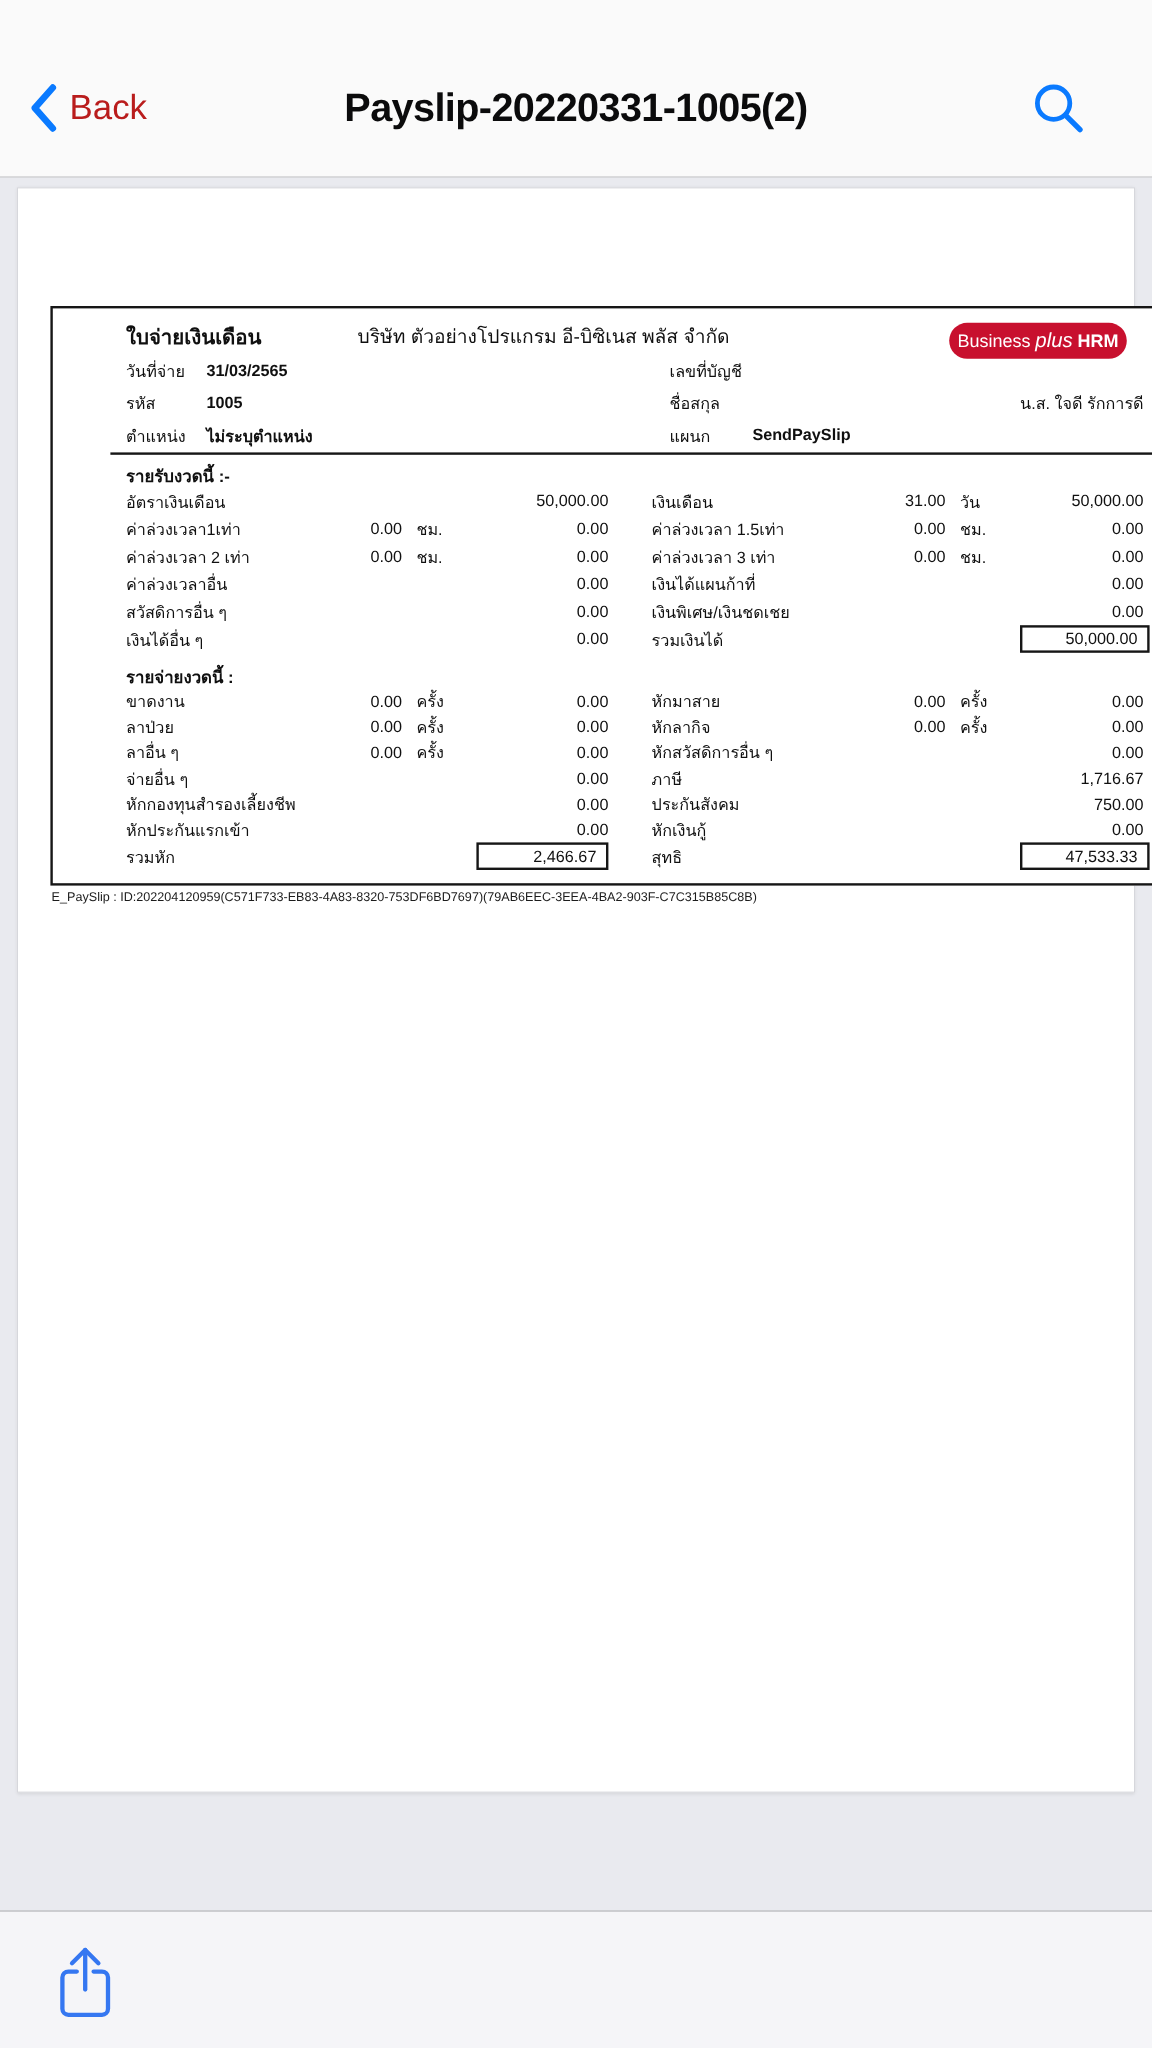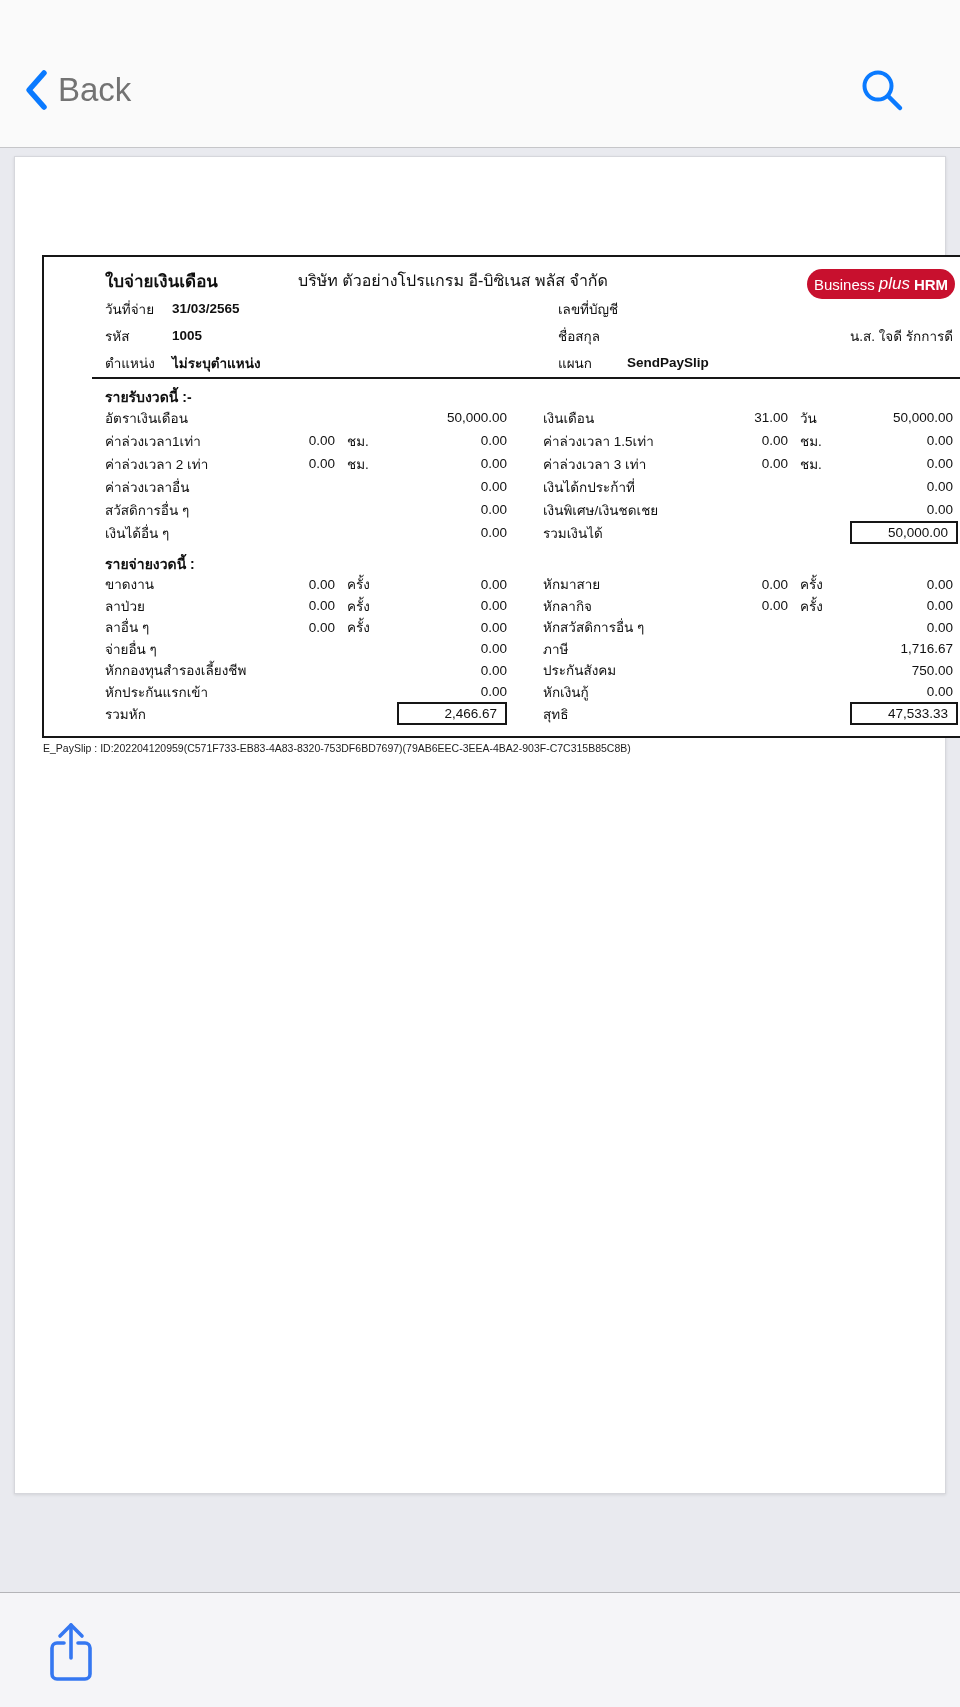--- a/index.html
+++ b/index.html
@@ -4,39 +4,39 @@
 <style>
   html,body{margin:0;padding:0;background:#e9eaef;}
   .screen{position:relative;width:960px;height:1707px;background:#e9eaef;overflow:hidden;
           font-family:"Liberation Sans","DejaVu Sans",sans-serif;color:#101010;}
 
   
   .navbar{position:absolute;left:0;top:0;width:960px;height:148px;background:#fafafa;
           border-bottom:1px solid #c6c6c9;box-sizing:border-box;}
   .nav-row{position:absolute;left:0;top:60px;width:100%;height:60px;display:flex;align-items:center;}
   .back-btn{position:absolute;left:24px;top:0;height:60px;display:flex;align-items:center;gap:10px;cursor:pointer;}
-  .back-label{font-size:33px;color:#737373;}
+  .back-label{font-size:29px;color:#b91c1c;}
   .nav-title{position:absolute;left:50%;transform:translateX(-50%);top:0;height:60px;display:flex;
              align-items:center;font-size:33px;font-weight:700;color:#0b0b0c;letter-spacing:-0.5px;white-space:nowrap;}
   .search-btn{position:absolute;right:54px;top:6px;width:48px;height:48px;cursor:pointer;}
 
   
   .page{position:absolute;left:14px;top:156px;width:932px;height:1338px;background:#ffffff;
         border:1px solid #d6d7dc;box-sizing:border-box;box-shadow:0 1px 3px rgba(0,0,0,0.10);}
 
   .ptable{position:absolute;left:27px;top:98px;width:871px;height:479px;
           border:2px solid #161616;box-sizing:content-box;background:#fff;font-size:13.5px;padding-left:48px;}
 
   
   .phead{height:122px;border-bottom:2px solid #161616;box-sizing:border-box;position:relative;
          padding:9px 10px 0 13px;}
   .hrowA{height:29px;display:flex;align-items:center;}
   .doc-title{width:193px;font-weight:700;font-size:17px;}
   .company{font-weight:400;font-size:16px;}
-  .logo-badge{position:absolute;right:8px;top:12px;width:148px;height:30px;background:#c8102e;
+  .logo-badge{position:absolute;right:24px;top:12px;width:148px;height:30px;background:#c8102e;
               border-radius:15px;display:flex;align-items:center;justify-content:center;gap:4px;color:#fff;}
   .logo-badge .p1{font-size:15px;}
   .logo-badge .p2{font-size:17px;font-style:italic;}
   .logo-badge .p3{font-size:15px;font-weight:700;}
   .hrow{height:27px;display:grid;grid-template-columns:67px 386px 69px auto;align-items:center;}
   .hrow .hval{font-weight:700;}
   .hrow .hval.plain{font-weight:400;text-align:right;}
 
   
   .sec-title{height:27px;padding:7px 0 0 13px;font-weight:700;font-size:14px;box-sizing:border-box;}
@@ -69,20 +69,21 @@
   <div class="navbar">
     <div class="nav-row">
       <div class="back-btn">
         <span>
           <svg width="24" height="42" viewBox="0 0 24 42">
             <polyline points="20,4 5,21 20,38" fill="none" stroke="#0a7aff" stroke-width="5.5" stroke-linecap="round" stroke-linejoin="round"></polyline>
           </svg>
         </span>
         <span class="back-label">Back</span>
       </div>
+      <div class="nav-title">Payslip-20220331-1005(2)</div>
       <div class="search-btn">
         <span>
           <svg width="48" height="48" viewBox="0 0 48 48">
             <circle cx="20" cy="20" r="13.5" fill="none" stroke="#0a7aff" stroke-width="4"></circle>
             <line x1="30.5" y1="30.5" x2="42" y2="42" stroke="#0a7aff" stroke-width="4.5" stroke-linecap="round"></line>
           </svg>
         </span>
       </div>
     </div>
   </div>
@@ -156,21 +157,21 @@
             <span class="c qty">0.00</span>
             <span class="c unit">ชม.</span>
             <span class="c amt">0.00</span>
           </div>
           <div class="prow">
             <span class="c label">ค่าล่วงเวลาอื่น</span>
             <span class="c qty"></span>
             <span class="c unit"></span>
             <span class="c amt">0.00</span>
             <span class="c spacer"></span>
-            <span class="c label">เงินได้กประก้าที่</span>
+            <span class="c label">เงินได้แผนก้าที่</span>
             <span class="c qty"></span>
             <span class="c unit"></span>
             <span class="c amt">0.00</span>
           </div>
           <div class="prow">
             <span class="c label">สวัสดิการอื่น ๆ</span>
             <span class="c qty"></span>
             <span class="c unit"></span>
             <span class="c amt">0.00</span>
             <span class="c spacer"></span>

